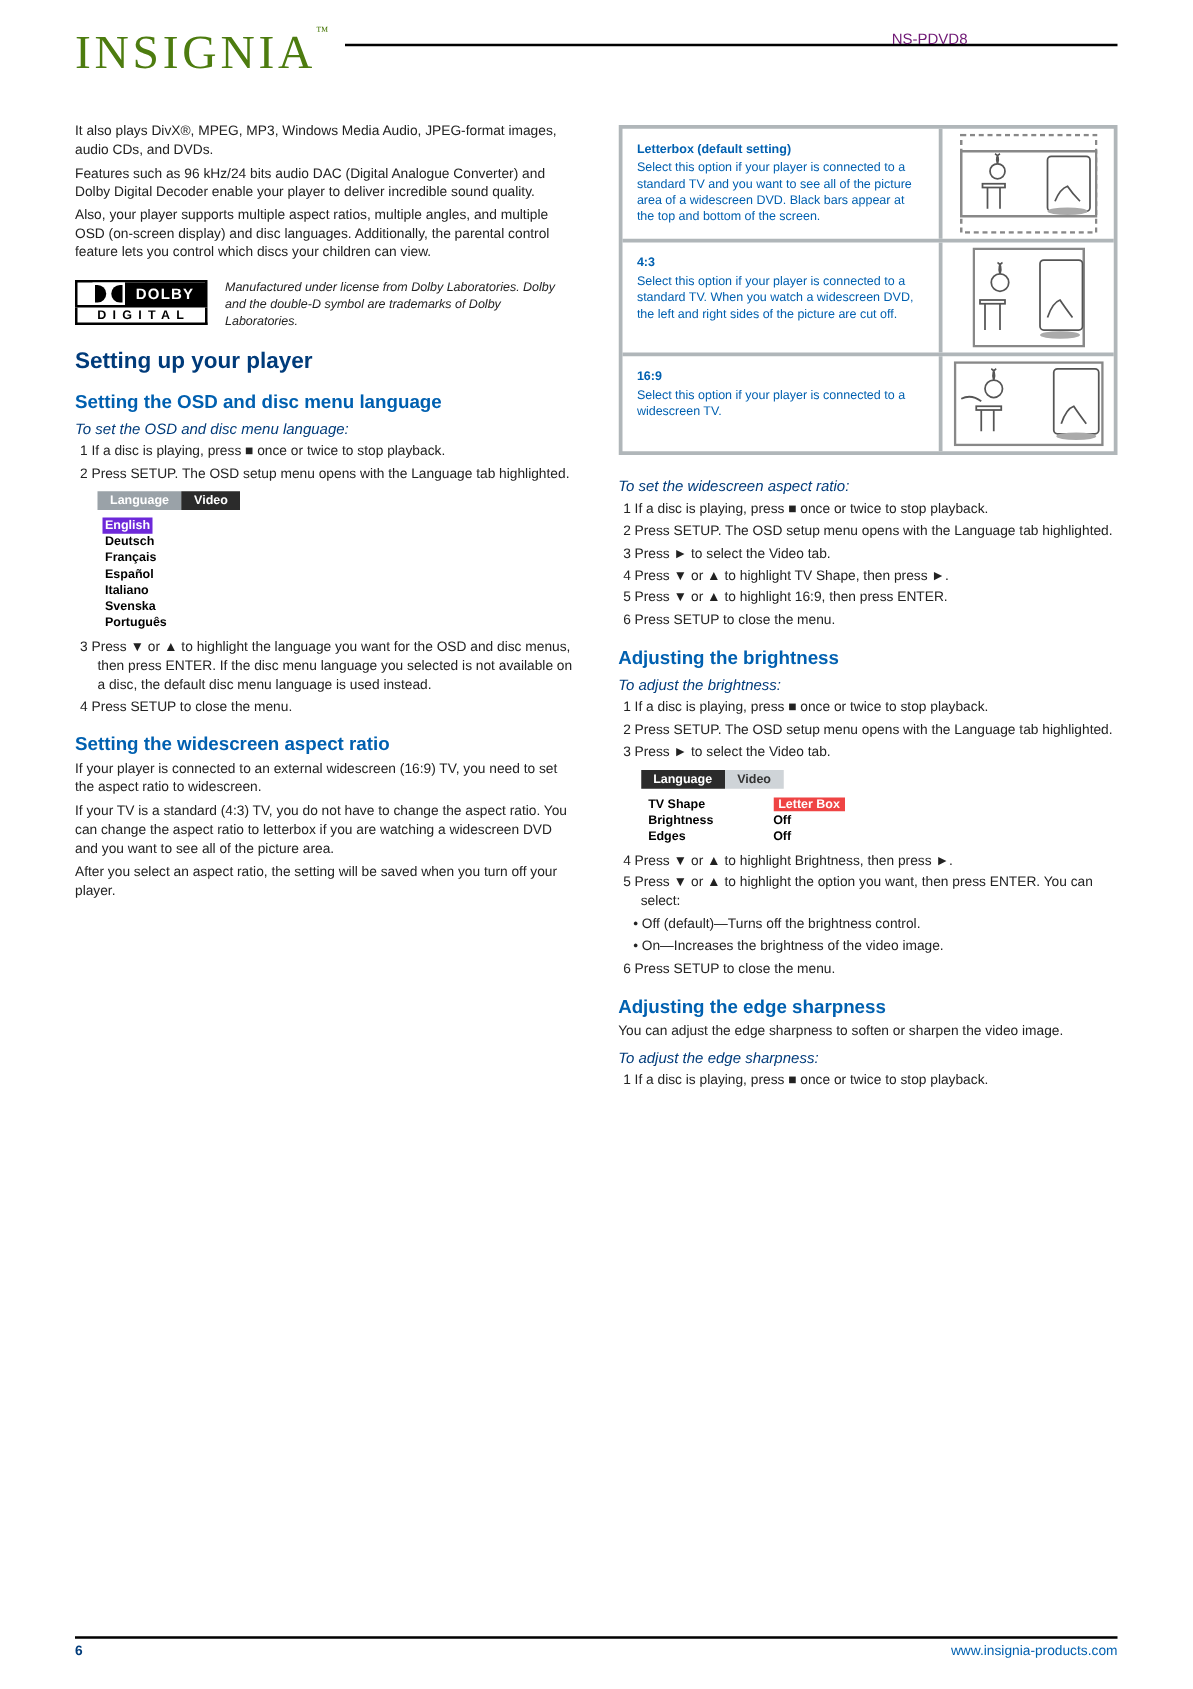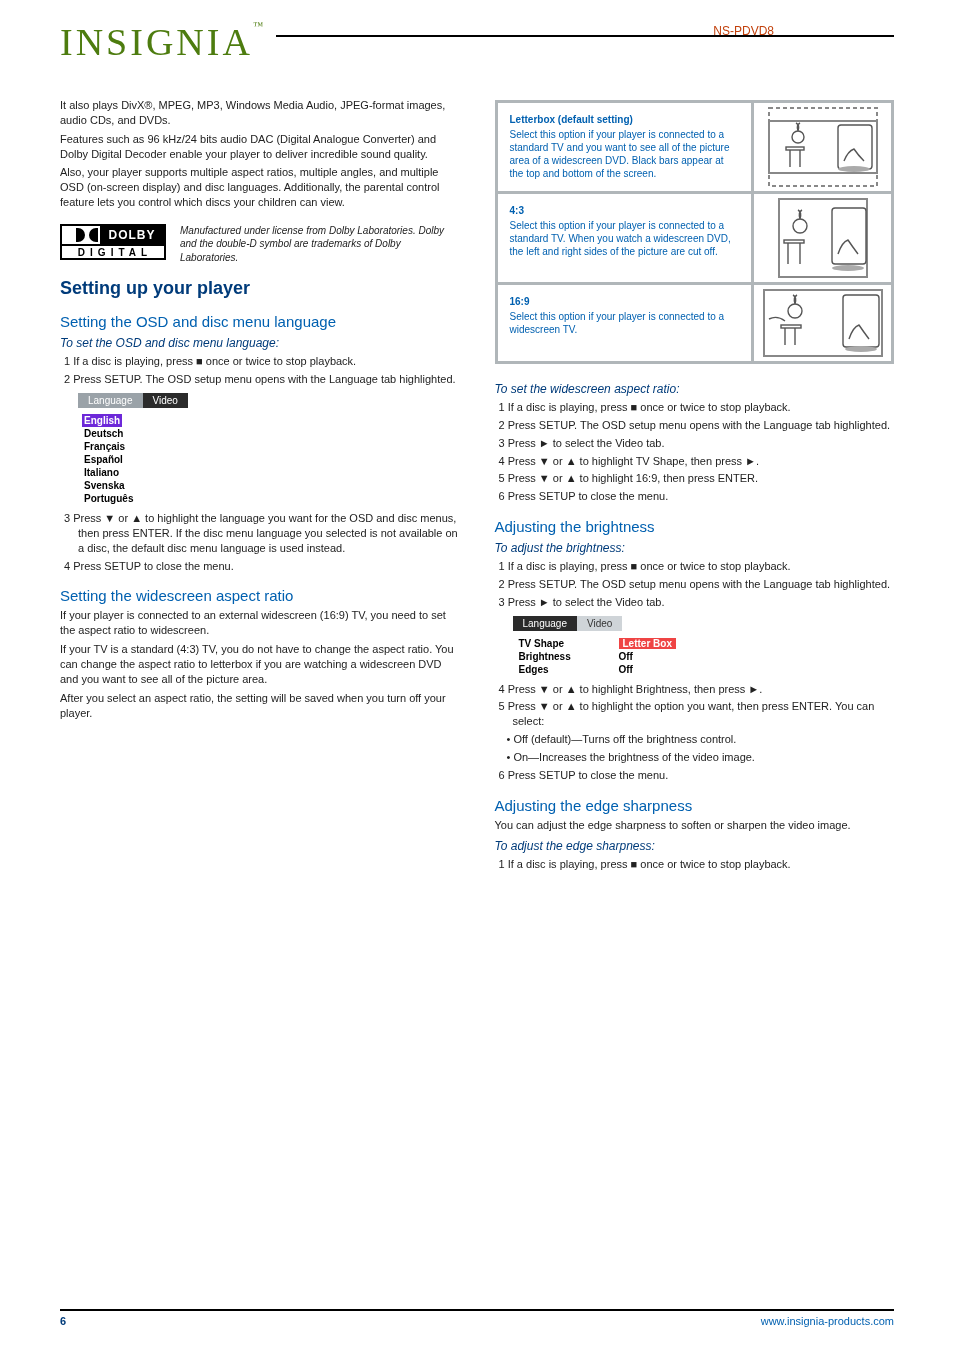--- a/index.html
+++ b/index.html
@@ -44,21 +44,21 @@
   .right-col { flex: 1; }
   
   .h-main {
     font-size: 18px;
     font-weight: bold;
     color: #003b7a;
     margin: 10px 0 6px 0;
   }
   .h-sub {
     font-size: 15px;
-    font-weight: normal;
+    font-weight: bold;
     color: #0060b0;
     margin: 14px 0 4px 0;
   }
   .italic {
     font-style: italic;
     font-size: 12px;
     color: #003b7a;
     margin: 6px 0 4px 0;
   }
   .body-text {
@@ -132,21 +132,21 @@
     width: 170px;
     background: #fff;
     font-size: 10px;
     margin: 6px 0 6px 0;
   }
   .osd-tabs {
     display: flex;
   }
   .osd-tab {
     padding: 2px 10px;
-    font-weight: normal;
+    font-weight: bold;
     font-size: 10px;
   }
   .osd-tab.active { background: #9aa2a8; color: #fff; }
   .osd-tab.inactive-dark { background: #2b2b2b; color: #fff; }
   .osd-tab.inactive-light { background: #cfd4d8; color: #333; }
   .osd-body { padding: 6px 0 0 4px; }
   .osd-item {
     font-size: 10px;
     font-weight: bold;
     padding: 1px 2px;
@@ -212,21 +212,21 @@
 <body>
 
 <div class="page">
 
   <div class="header-area">
     <span class="logo-text">
       <span>INSIGNIA</span><span class="logo-tm">™</span>
     </span>
     <div class="header-rule"></div>
   </div>
-  <div style="position:absolute; top:24px; right:180px; font-size:12px; color:#c2410c;">NS-PDVD8</div>
+  <div style="position:absolute; top:24px; right:180px; font-size:12px; color:#701a75;">NS-PDVD8</div>
 
   <div class="cols">
 
     <div class="left-col">
       <p class="body-text">It also plays DivX®, MPEG, MP3, Windows Media Audio, JPEG-format images, audio CDs, and DVDs.</p>
       <p class="body-text">Features such as 96 kHz/24 bits audio DAC (Digital Analogue Converter) and Dolby Digital Decoder enable your player to deliver incredible sound quality.</p>
       <p class="body-text">Also, your player supports multiple aspect ratios, multiple angles, and multiple OSD (on-screen display) and disc languages. Additionally, the parental control feature lets you control which discs your children can view.</p>
 
       <div style="display:flex; gap:14px; align-items:center; margin-top:10px;">
         <div class="dolby">

